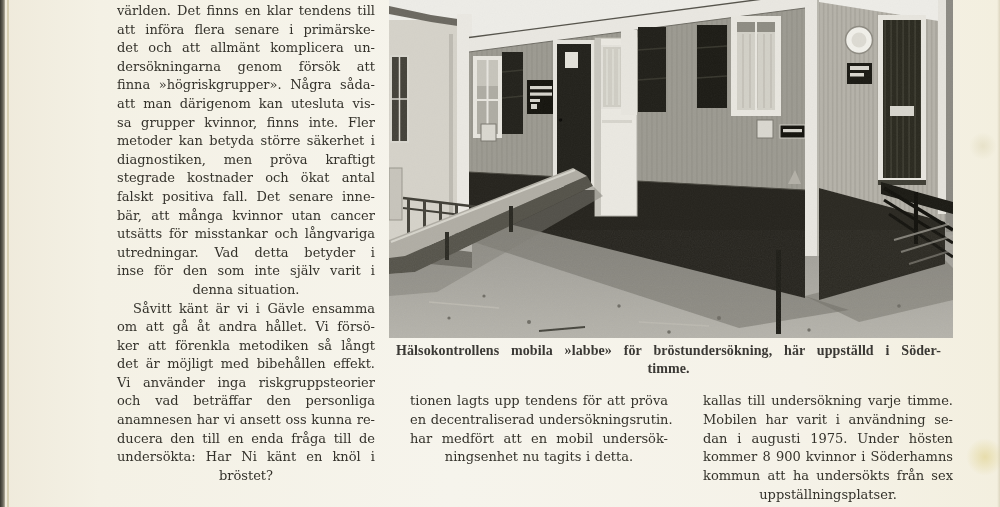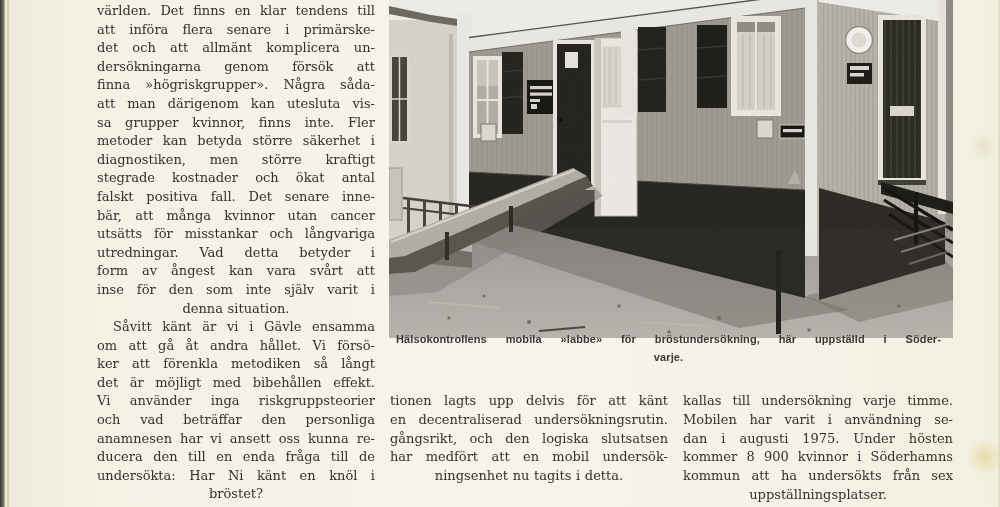--- a/index.html
+++ b/index.html
@@ -12,33 +12,33 @@
   .right-edge{position:absolute;right:0;top:0;width:3px;height:100%;
               background:linear-gradient(90deg,rgba(0,0,0,0),#ddd6c0);}
   .stain{position:absolute;border-radius:50%;}
   .stain.s1{left:966px;top:438px;width:38px;height:38px;
             background:radial-gradient(circle,rgba(213,193,94,.40),rgba(213,193,94,0) 70%);}
   .stain.s2{left:969px;top:132px;width:28px;height:28px;
             background:radial-gradient(circle,rgba(189,178,122,.22),rgba(189,178,122,0) 70%);}
 
   .col{position:absolute;font-family:"DejaVu Serif",serif;font-size:13px;color:#34322b;
        word-spacing:.5px;}
-  .col .tline{height:18.6px;line-height:18.6px;}
+  .col .tline{height:18.6px;line-height:18.6px;margin-left:20px;}
   .col-mid .tline,.col-right .tline{height:18.8px;line-height:18.8px;}
   .col-left{left:97px;top:2px;width:278px;}
   .col-mid{left:390px;top:392px;width:278px;}
   .col-right{left:683px;top:392px;width:270px;}
 
   .tline{white-space:nowrap;}
   .tline.just{text-align:justify;text-align-last:justify;}
   .tline.end{text-align:center;}
   .tline.ind{text-indent:16px;}
 
-  .caption{position:absolute;left:396px;top:330px;width:545px;
-           font-family:Liberation Sans, sans-serif;font-weight:bold;font-size:11px;
+  .caption{position:absolute;left:396px;top:342px;width:545px;
+           font-family:Liberation Serif, serif;font-weight:bold;font-size:14px;
            color:#3b3935;letter-spacing:.1px;}
   .caption .tline{height:18.4px;line-height:18.4px;}
 
   .photo{position:absolute;left:389px;top:0;width:564px;height:338px;display:block;}
 </style>
 </head>
 <body>
 
 <div class="page">
   <div class="binding"></div>
@@ -246,56 +246,54 @@
       <line x1="40" y1="302" x2="110" y2="308" stroke="#c2bfb6" stroke-width="1.5" opacity="0.7"></line>
       <line x1="250" y1="322" x2="320" y2="326" stroke="#c2bfb6" stroke-width="1.5" opacity="0.6"></line>
     </g>
 
     <rect x="0" y="240" width="564" height="98" filter="url(#grain)" opacity="0.13"></rect>
     <rect x="0" y="0" width="564" height="338" filter="url(#grain)" opacity="0.10"></rect>
   </svg>
 
   <div class="caption">
       <div class="tline just">Hälsokontrollens mobila »labbe» för bröstundersökning, här uppställd i Söder-</div>
-      <div class="tline end">varje.</div>
+      <div class="tline end">timme.</div>
     </div>
 
   <div class="col col-left">
       <div class="tline just">världen. Det finns en klar tendens till</div>
       <div class="tline just">att införa flera senare i primärske-</div>
       <div class="tline just">det och att allmänt komplicera un-</div>
       <div class="tline just">dersökningarna genom försök att</div>
       <div class="tline just">finna »högriskgrupper». Några såda-</div>
       <div class="tline just">att man därigenom kan utesluta vis-</div>
       <div class="tline just">sa grupper kvinnor, finns inte. Fler</div>
       <div class="tline just">metoder kan betyda större säkerhet i</div>
-      <div class="tline just">diagnostiken, men större kraftigt</div>
+      <div class="tline just">diagnostiken, men pröva kraftigt</div>
       <div class="tline just">stegrade kostnader och ökat antal</div>
       <div class="tline just">falskt positiva fall. Det senare inne-</div>
       <div class="tline just">bär, att många kvinnor utan cancer</div>
       <div class="tline just">utsätts för misstankar och långvariga</div>
       <div class="tline just">utredningar. Vad detta betyder i</div>
-      <div class="tline just">form av ångest kan vara svårt att</div>
       <div class="tline just">inse för den som inte själv varit i</div>
       <div class="tline end">denna situation.</div>
       <div class="tline just ind">Såvitt känt är vi i Gävle ensamma</div>
       <div class="tline just">om att gå åt andra hållet. Vi försö-</div>
       <div class="tline just">ker att förenkla metodiken så långt</div>
       <div class="tline just">det är möjligt med bibehållen effekt.</div>
       <div class="tline just">Vi använder inga riskgruppsteorier</div>
       <div class="tline just">och vad beträffar den personliga</div>
       <div class="tline just">anamnesen har vi ansett oss kunna re-</div>
       <div class="tline just">ducera den till en enda fråga till de</div>
       <div class="tline just">undersökta: Har Ni känt en knöl i</div>
       <div class="tline end">bröstet?</div>
     </div>
   <div class="col col-mid">
-      <div class="tline just">tionen lagts upp delvis för att känt</div>
+      <div class="tline just">tionen lagts upp tendens för att pröva</div>
       <div class="tline just">en decentraliserad undersökningsrutin.</div>
-      <div class="tline just">gångsrikt, och den logiska slutsatsen</div>
       <div class="tline just">har medfört att en mobil undersök-</div>
       <div class="tline end">ningsenhet nu tagits i detta.</div>
     </div>
   <div class="col col-right">
       <div class="tline just">kallas till undersökning varje timme.</div>
       <div class="tline just">Mobilen har varit i användning se-</div>
       <div class="tline just">dan i augusti 1975. Under hösten</div>
       <div class="tline just">kommer 8 900 kvinnor i Söderhamns</div>
       <div class="tline just">kommun att ha undersökts från sex</div>
       <div class="tline end">uppställningsplatser.</div>

